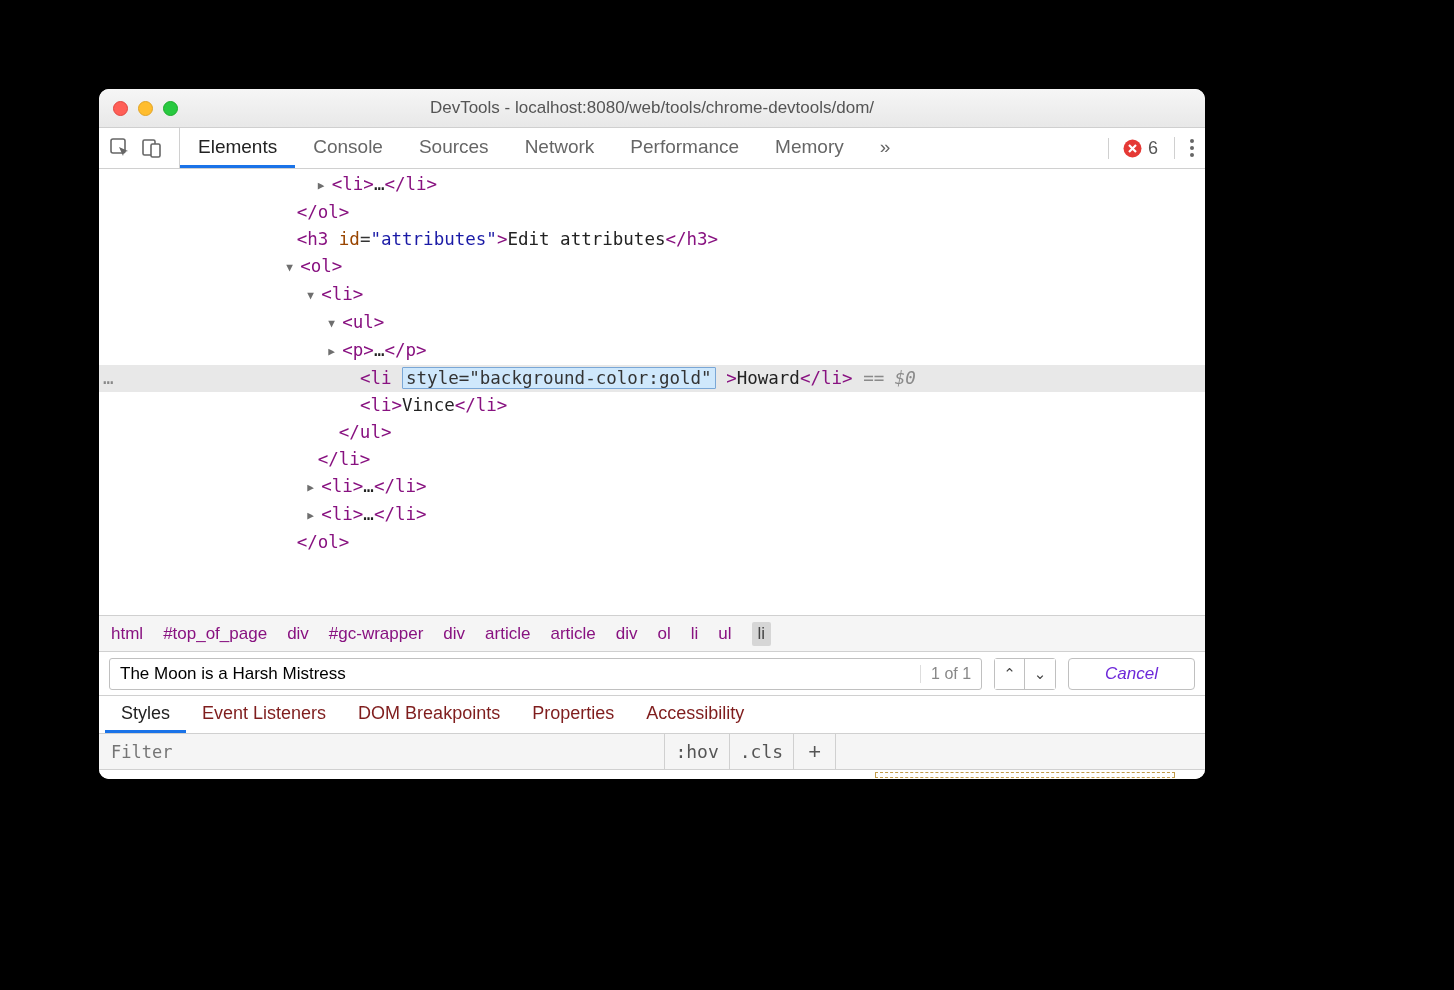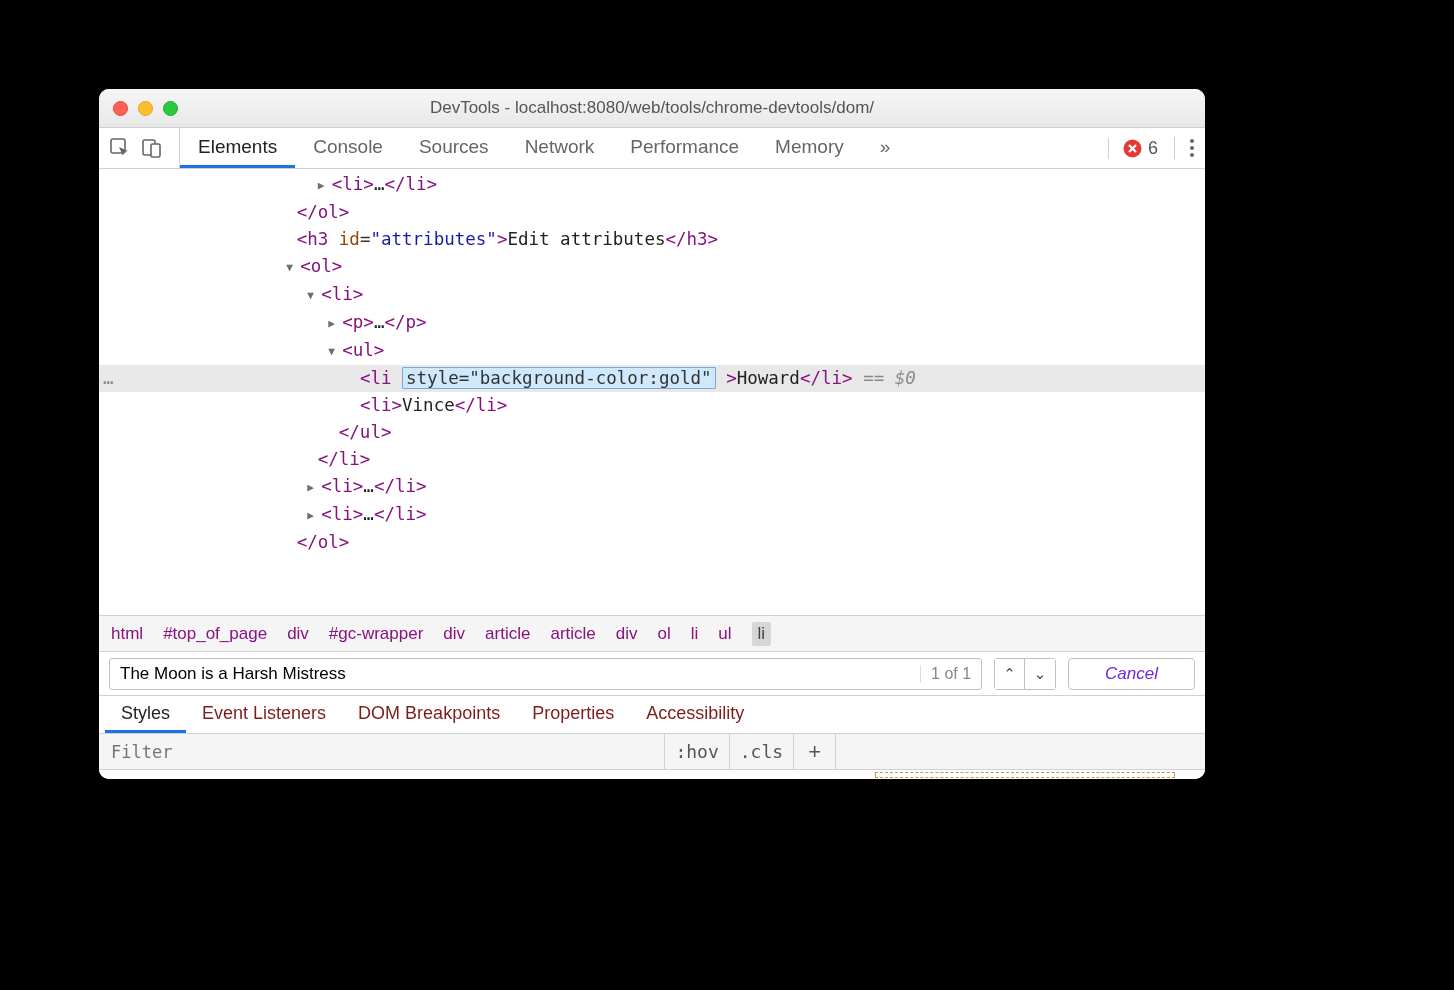--- a/index.html
+++ b/index.html
@@ -233,22 +233,22 @@
       </div>
     </div>
   </div>
 
   <div class="dom-tree">
     <div class="row">                    <span class="caret right"></span><span class="tag">&lt;li&gt;</span><span class="ellips">…</span><span class="tag">&lt;/li&gt;</span></div>
     <div class="row">                  <span class="tag">&lt;/ol&gt;</span></div>
     <div class="row">                  <span class="tag">&lt;h3</span> <span class="attr-name">id</span><span>=</span><span class="attr-value">"attributes"</span><span class="tag">&gt;</span><span class="text-node">Edit attributes</span><span class="tag">&lt;/h3&gt;</span></div>
     <div class="row">                 <span class="caret down"></span><span class="tag">&lt;ol&gt;</span></div>
     <div class="row">                   <span class="caret down"></span><span class="tag">&lt;li&gt;</span></div>
+    <div class="row">                     <span class="caret down"></span><span class="tag">&lt;ul&gt;</span></div>
     <div class="row">                     <span class="caret right"></span><span class="tag">&lt;p&gt;</span><span class="ellips">…</span><span class="tag">&lt;/p&gt;</span></div>
-    <div class="row">                     <span class="caret down"></span><span class="tag">&lt;ul&gt;</span></div>
     <div class="row hlrow"><span class="gutter-dots">…</span>                        <span class="tag">&lt;li</span> <span class="attr-edit">style="background-color:gold"</span> <span class="tag">&gt;</span><span class="text-node">Howard</span><span class="tag">&lt;/li&gt;</span> <span class="sel-marker">== $0</span></div>
     <div class="row">                        <span class="tag">&lt;li&gt;</span><span class="text-node">Vince</span><span class="tag">&lt;/li&gt;</span></div>
     <div class="row">                      <span class="tag">&lt;/ul&gt;</span></div>
     <div class="row">                    <span class="tag">&lt;/li&gt;</span></div>
     <div class="row">                   <span class="caret right"></span><span class="tag">&lt;li&gt;</span><span class="ellips">…</span><span class="tag">&lt;/li&gt;</span></div>
     <div class="row">                   <span class="caret right"></span><span class="tag">&lt;li&gt;</span><span class="ellips">…</span><span class="tag">&lt;/li&gt;</span></div>
     <div class="row">                  <span class="tag">&lt;/ol&gt;</span></div>
   </div>
 
   <div class="breadcrumbs">

